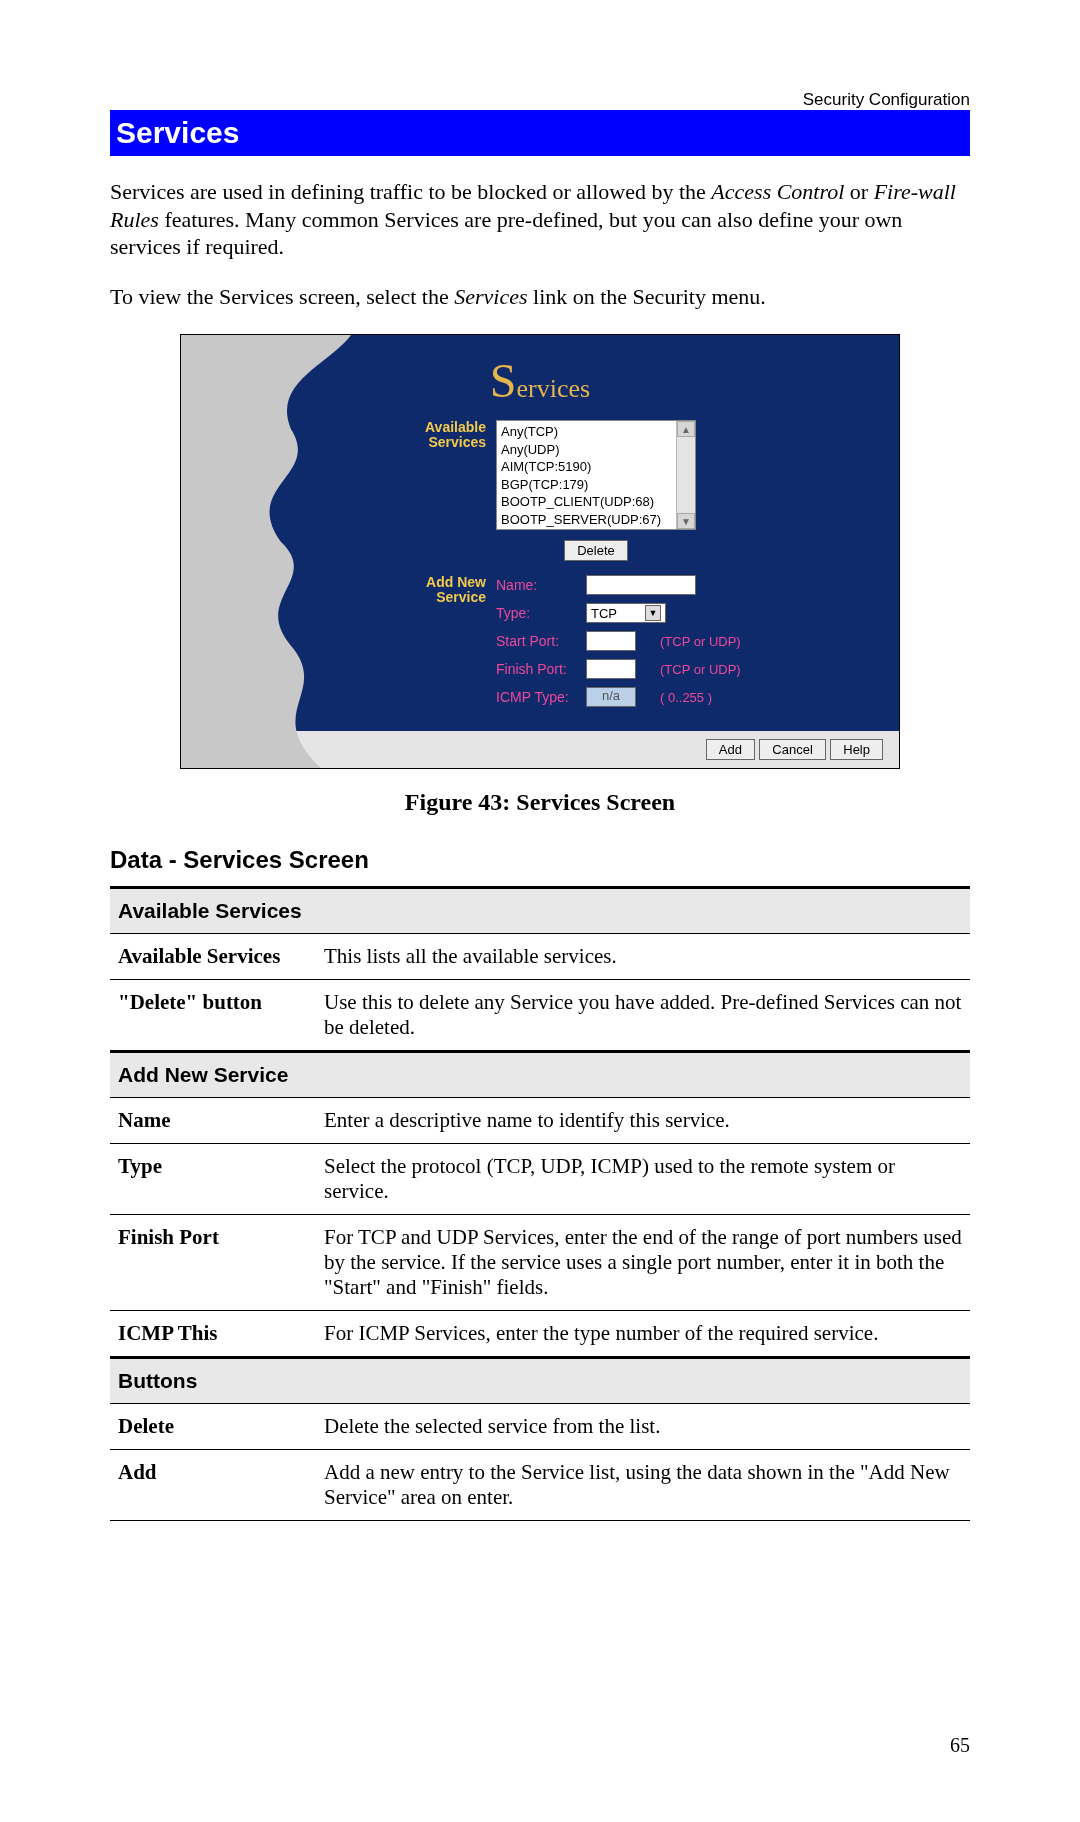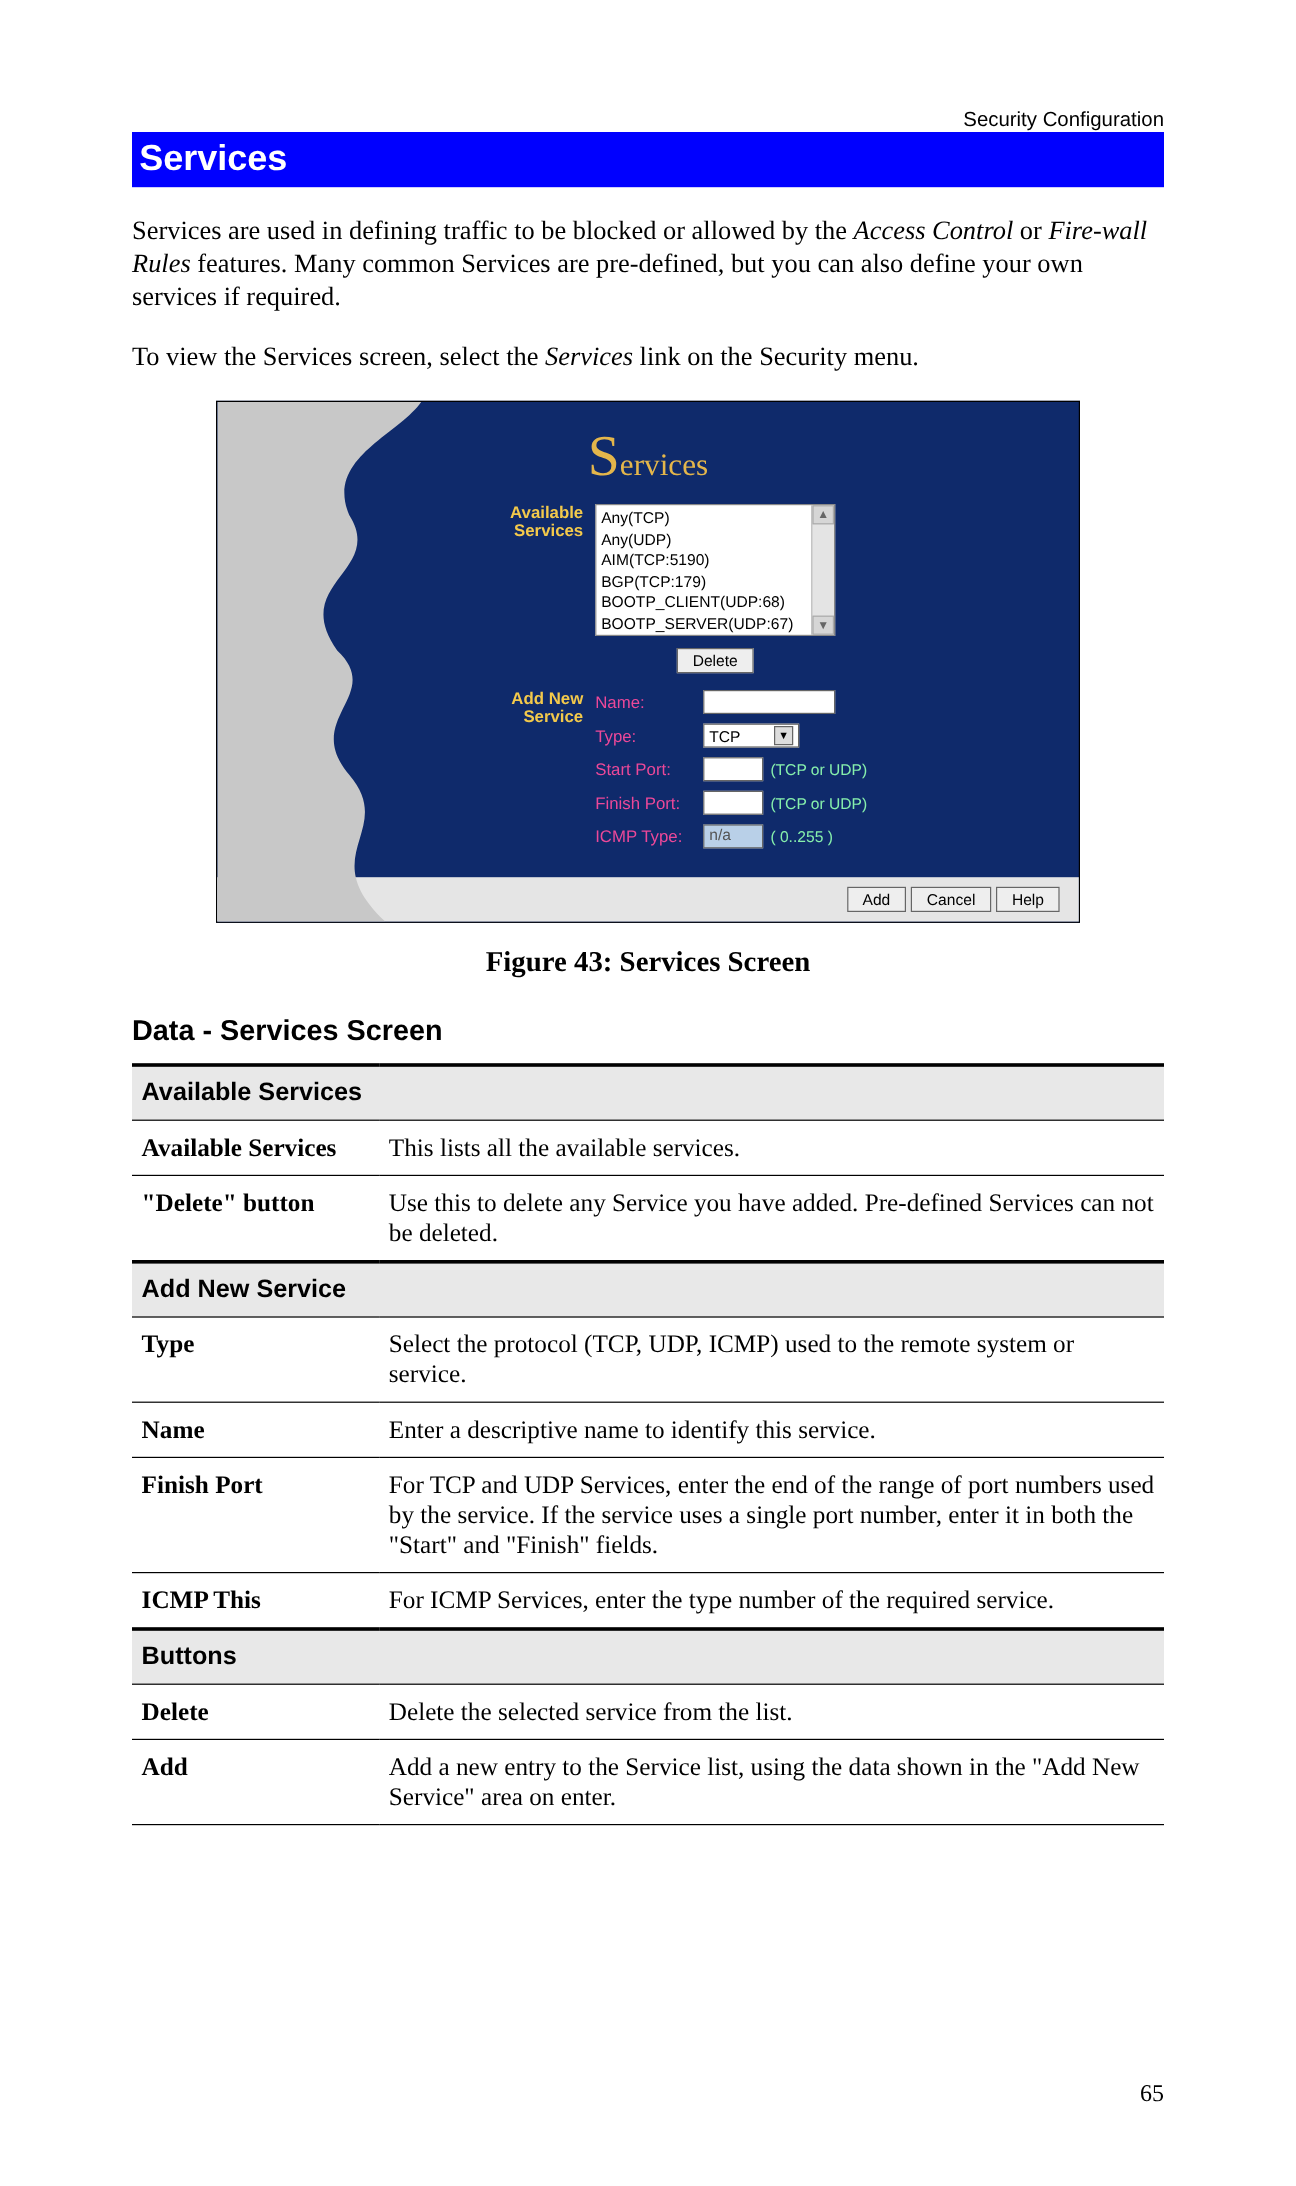--- a/index.html
+++ b/index.html
@@ -111,34 +111,34 @@
   }
   .btn {
     background:#eee; color:#000; border:1px solid #666;
     font-size:13px; padding:2px 12px;
     font-family: Tahoma, Arial, sans-serif;
   }
   .field-row { display:flex; align-items:center; margin-bottom:8px; }
   .field-label { width: 90px; color:#ec4899; }
   .text-input {
     background:#fff; border:1px solid #666; height:20px; width:110px;
-    box-sizing:border-box; font-size:13px; padding:0 4px;
+    box-sizing:border-box; font-size:13px; padding:0 4px;text-align:center;
   }
   .text-input.small { width:50px; }
   .text-input.read { background:#b9d0e8; color:#555; }
   .select {
     background:#fff; border:1px solid #666; height:20px; width:80px;
     display:flex; align-items:center; justify-content:space-between;
     padding:0 4px; box-sizing:border-box; font-size:13px; color:#000;gap:13px;
   }
   .select .tri {
     width:14px; height:14px; background:#ddd; border:1px solid #666;
     display:flex; align-items:center; justify-content:center; font-size:9px;
   }
-  .hint { color:#86efac; font-size:13px; margin-left:6px; }
+  .hint { color:#ec4899; font-size:13px; margin-left:24px; }
   .svc-buttons {
     background:#e5e5e5;
     text-align:right;
     padding:8px 16px;
     margin-top:16px;
   }
   .figure-caption {
     text-align:center;
     font-weight:bold;
     font-size:24px;
@@ -293,26 +293,26 @@
       <td>This lists all the available services.</td>
     </tr>
     <tr class="line">
       <td class="label">"Delete" button</td>
       <td>Use this to delete any Service you have added. Pre-defined Services can not be deleted.</td>
     </tr>
     <tr class="sec">
           <td colspan="2">Add New Service</td>
         </tr>
     <tr class="line">
+      <td class="label">Name</td>
+      <td>Enter a descriptive name to identify this service.</td>
+    </tr>
+    <tr class="line">
       <td class="label">Type</td>
       <td>Select the protocol (TCP, UDP, ICMP) used to the remote system or service.</td>
-    </tr>
-    <tr class="line">
-      <td class="label">Name</td>
-      <td>Enter a descriptive name to identify this service.</td>
     </tr>
     <tr class="line">
       <td class="label">Finish Port</td>
       <td>For TCP and UDP Services, enter the end of the range of port numbers used by the service. If the service uses a single port number, enter it in both the "Start" and "Finish" fields.</td>
     </tr>
     <tr class="line">
       <td class="label">ICMP This</td>
       <td>For ICMP Services, enter the type number of the required service.</td>
     </tr>
     <tr class="sec">

